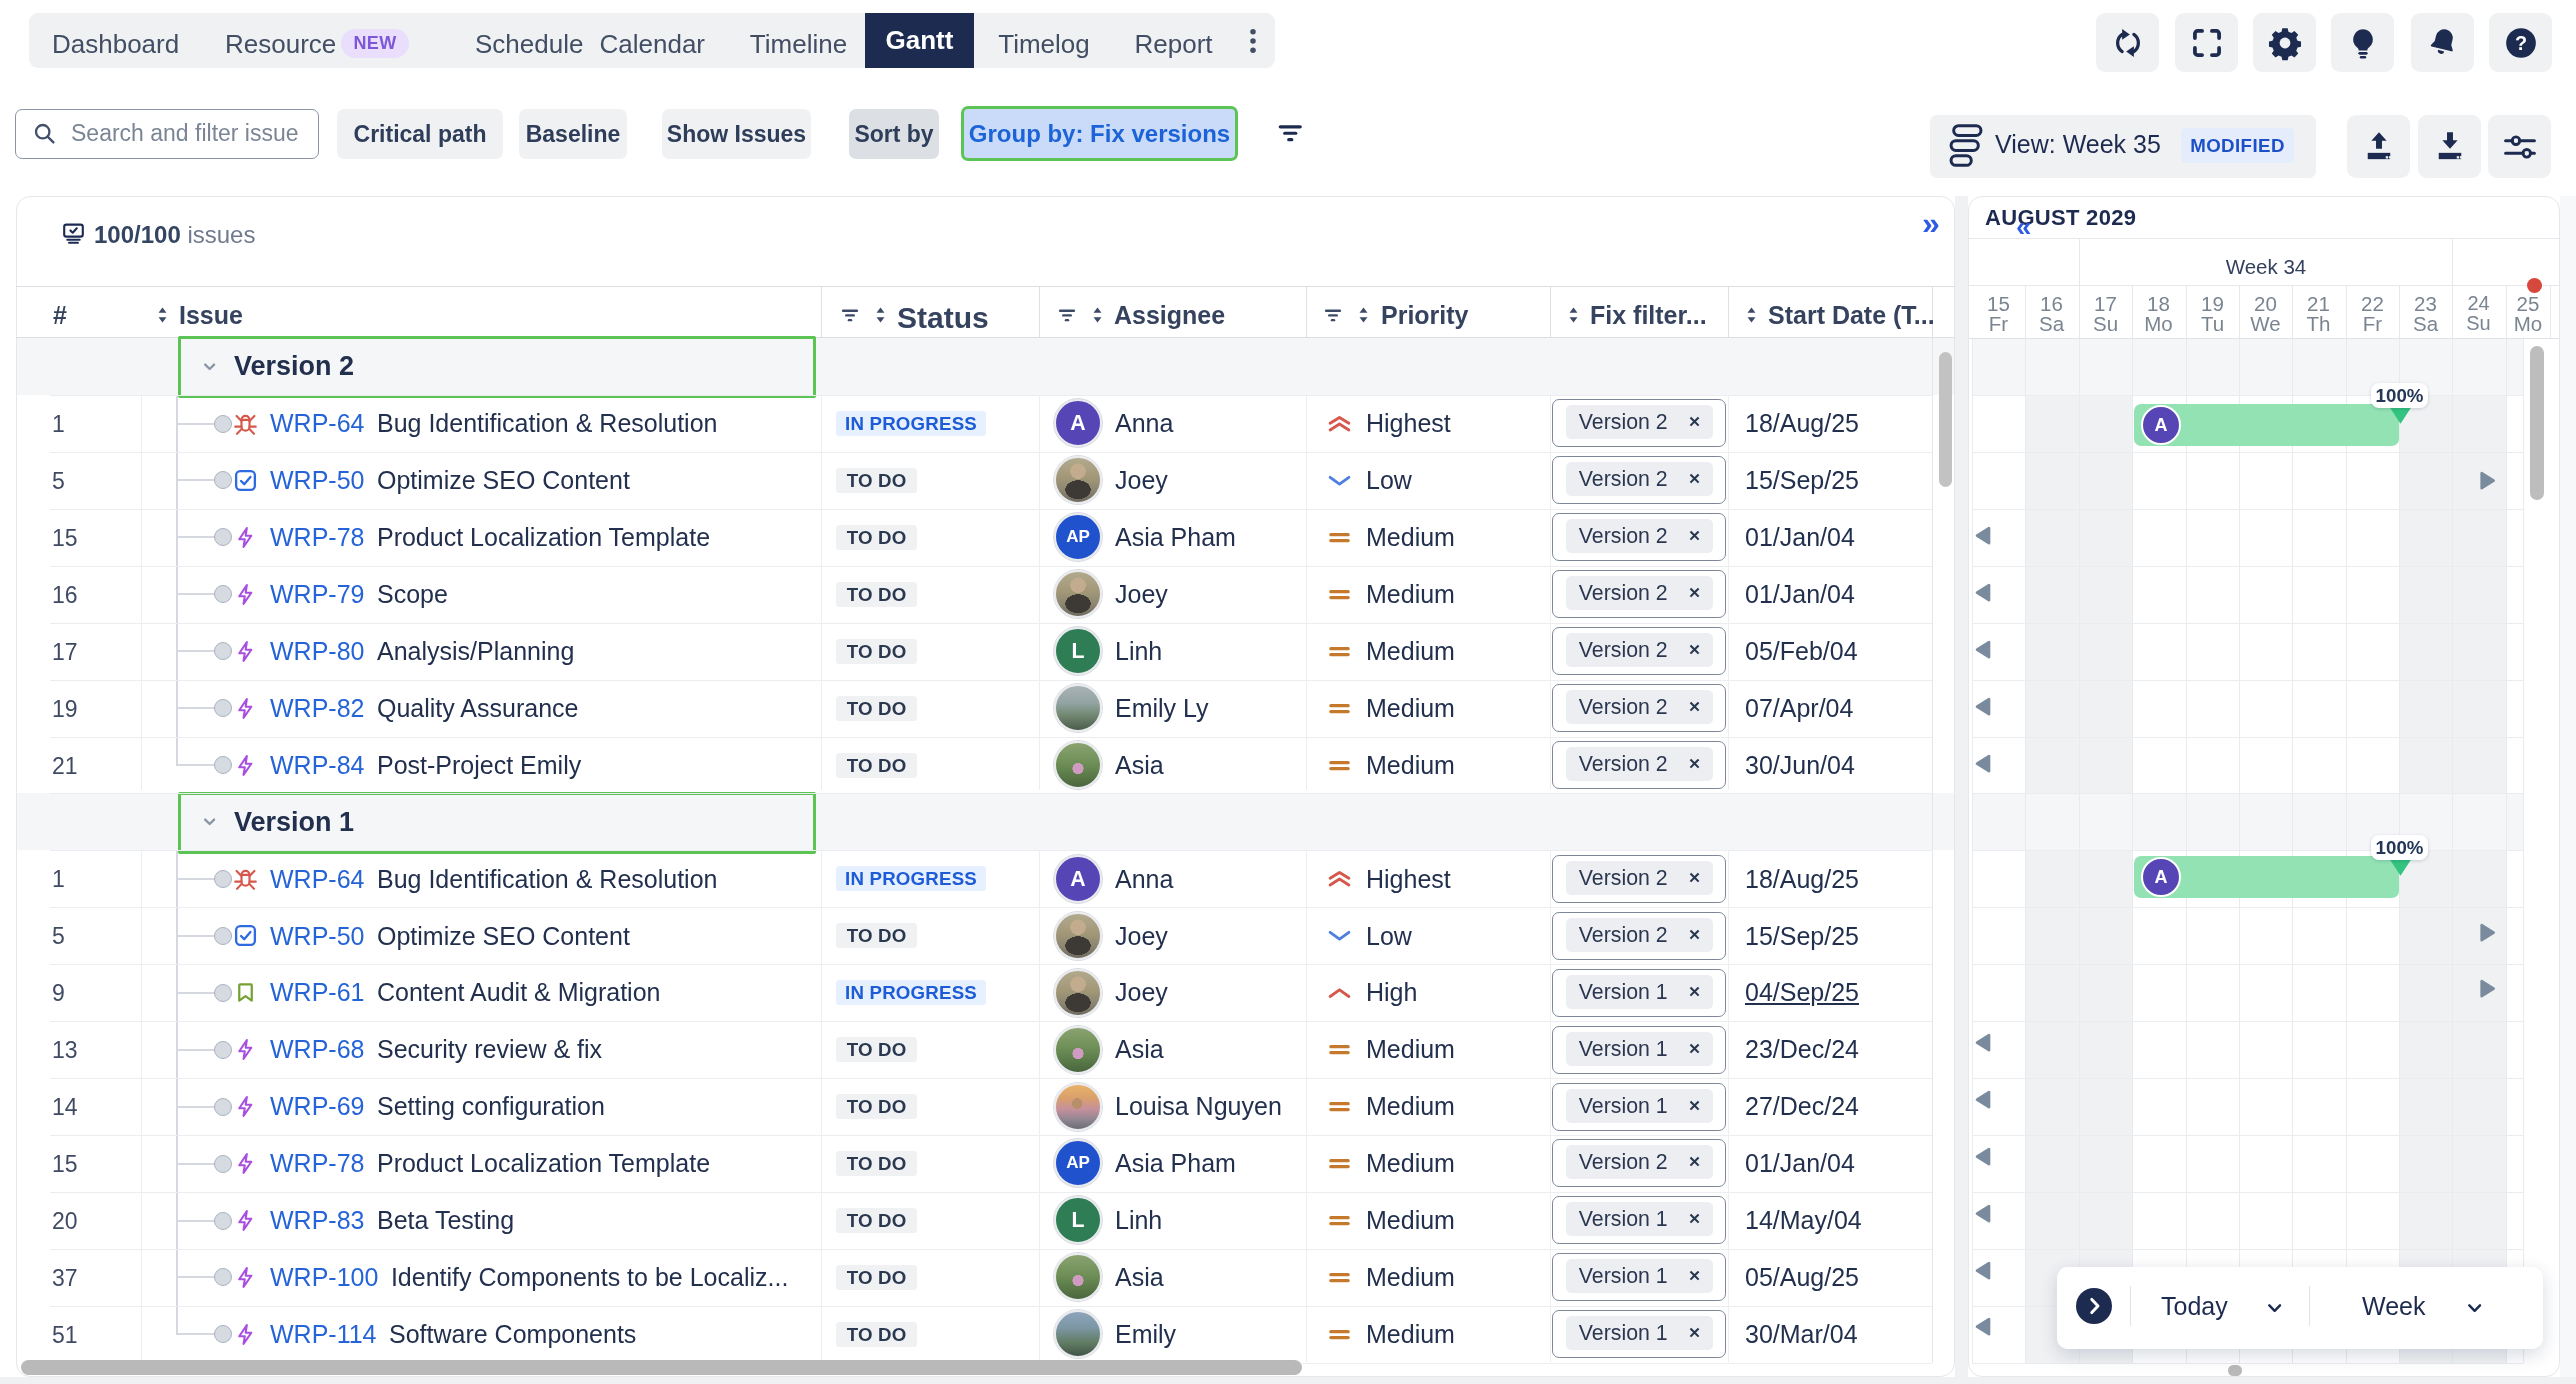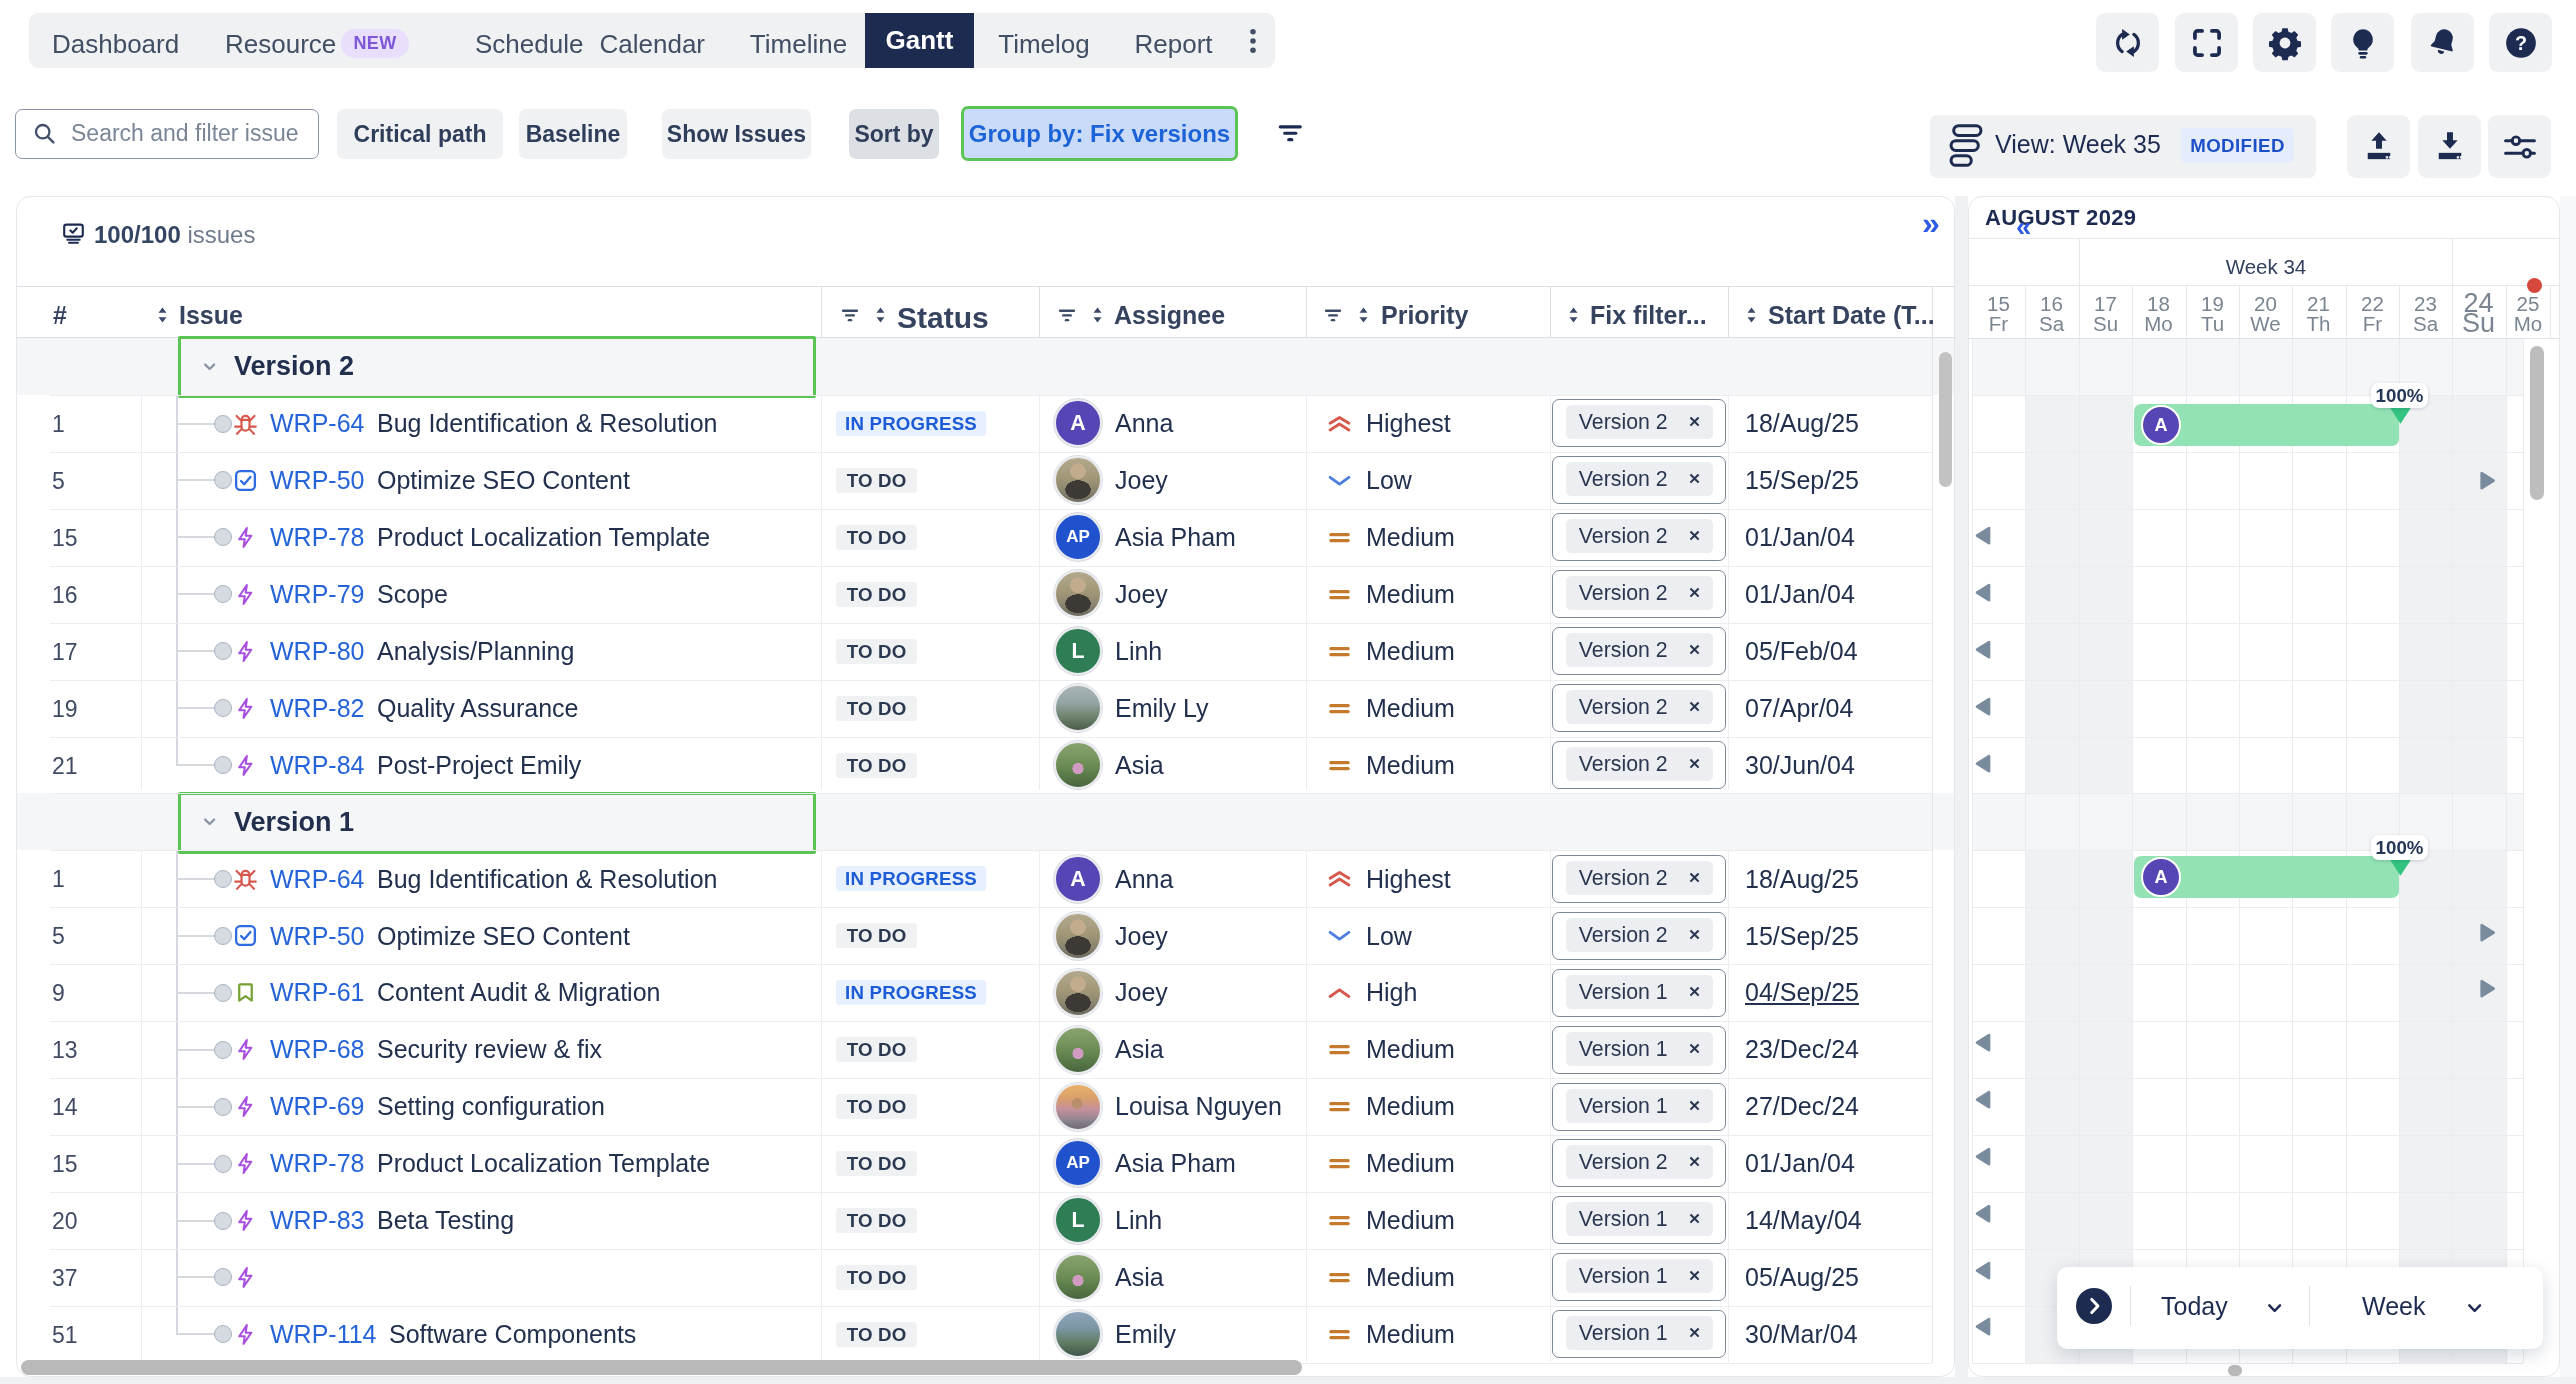--- a/index.html
+++ b/index.html
@@ -537,20 +537,21 @@
       </div>
     </div>
     <div style="position:absolute;left:1745px;top:1206px;font-size:25px;color:#22304e;">14/May/04</div>
     <div style="position:absolute;left:176px;top:1249px;width:1.8px;height:57px;background:#d5d9df;"></div>
     <div style="position:absolute;left:176px;top:1276px;width:39px;height:1.8px;background:#d5d9df;"></div>
     <div style="position:absolute;left:52px;top:1265px;font-size:23px;color:#404b63;">37</div>
     <div style="position:absolute;left:214px;top:1268px;width:18px;height:18px;border-radius:50%;background:#d6dbe2;border:1.8px solid #a9b3c0;box-sizing:border-box;"></div>
     <div style="position:absolute;left:233px;top:1265px;width:25px;height:25px;"><svg width="25" height="25" viewBox="0 0 28 28" fill="none">
         <path d="M15.5 3.5L7 16h6.2l-1.4 8.5L20.5 12h-6.3z" stroke="#a94fe0" stroke-width="2.3" stroke-linejoin="round"></path>
       </svg></div>
+    <div style="position:absolute;left:270px;top:1263px;white-space:nowrap;font-size:25px;"><span style="color:#2563d8;">WRP-100</span><span style="color:#22304e;margin-left:12.5px;">Identify Components to be Localiz...</span></div>
     <div style="position:absolute;left:836px;top:1265px;height:25px;line-height:25px;padding:0 10.7px;border-radius:3.6px;background:#eff1f3;color:#2a3850;font-size:18.7px;font-weight:700;letter-spacing:0.2px;">TO DO</div>
     <div style="position:absolute;left:1054px;top:1253px;">
       <div class="av" style="width:48px;height:48px;background:radial-gradient(circle at 50% 58%, #d09bc0 0 16%, rgba(0,0,0,0) 17%), linear-gradient(180deg,#8aa370 0%,#6f8f58 45%,#597a48 75%,#4a653e 100%);"></div>
     </div>
     <div style="position:absolute;left:1115px;top:1263px;font-size:25px;color:#22304e;">Asia</div>
     <div style="position:absolute;left:1327px;top:1265px;width:25px;height:25px;"><svg width="25" height="25" viewBox="0 0 28 28">
         <rect x="2.5" y="9" width="23" height="3.6" rx="1.8" fill="#c5792c"></rect>
         <rect x="2.5" y="15.6" width="23" height="3.6" rx="1.8" fill="#c5792c"></rect>
       </svg></div>
     <div style="position:absolute;left:1366px;top:1263px;font-size:25px;color:#22304e;">Medium</div>
@@ -639,21 +640,21 @@
     <div style="position:absolute;left:2186px;top:294px;width:53px;text-align:center;font-size:20.5px;line-height:19.6px;color:#7a8591;">19<br>Tu</div>
     <div style="position:absolute;left:2239px;top:286px;width:0.9px;height:52px;background:#e6e8ec;"></div>
     <div style="position:absolute;left:2239px;top:294px;width:53px;text-align:center;font-size:20.5px;line-height:19.6px;color:#7a8591;">20<br>We</div>
     <div style="position:absolute;left:2292px;top:286px;width:0.9px;height:52px;background:#e6e8ec;"></div>
     <div style="position:absolute;left:2292px;top:294px;width:53px;text-align:center;font-size:20.5px;line-height:19.6px;color:#7a8591;">21<br>Th</div>
     <div style="position:absolute;left:2346px;top:286px;width:0.9px;height:52px;background:#e6e8ec;"></div>
     <div style="position:absolute;left:2346px;top:294px;width:53px;text-align:center;font-size:20.5px;line-height:19.6px;color:#7a8591;">22<br>Fr</div>
     <div style="position:absolute;left:2399px;top:286px;width:0.9px;height:52px;background:#e6e8ec;"></div>
     <div style="position:absolute;left:2399px;top:294px;width:53px;text-align:center;font-size:20.5px;line-height:19.6px;color:#7a8591;">23<br>Sa</div>
     <div style="position:absolute;left:2452px;top:286px;width:0.9px;height:52px;background:#e6e8ec;"></div>
-    <div style="position:absolute;left:2452px;top:294px;width:53px;text-align:center;font-size:27px;line-height:19.6px;color:#7a8591;">24<br>Su</div>
+    <div style="position:absolute;left:2452px;top:294px;width:53px;text-align:center;font-size:20px;line-height:19.6px;color:#7a8591;">24<br>Su</div>
     <div style="position:absolute;left:2506px;top:286px;width:0.9px;height:52px;background:#e6e8ec;"></div>
     <div style="position:absolute;left:2506px;top:294px;width:44px;text-align:center;font-size:20.5px;line-height:19.6px;color:#7a8591;">25<br>Mo</div>
     <div style="position:absolute;left:2550px;top:286px;width:0.9px;height:52px;background:#e6e8ec;"></div>
     <div style="position:absolute;left:2527px;top:278px;width:15px;height:15px;border-radius:50%;background:#d6473c;"></div>
     <div style="position:absolute;left:2025px;top:339px;width:107px;height:1024px;background:#f0f1f3;"></div>
     <div style="position:absolute;left:2399px;top:339px;width:107px;height:1024px;background:#f0f1f3;"></div>
     <div style="position:absolute;left:1972px;top:339px;width:551px;height:56px;background:#f5f6f8;"></div>
     <div style="position:absolute;left:1972px;top:793px;width:551px;height:57px;background:#f5f6f8;"></div>
     <div style="position:absolute;left:1972px;top:339px;width:0.9px;height:1024px;background:#e9ebee;"></div>
     <div style="position:absolute;left:2025px;top:339px;width:0.9px;height:1024px;background:#e9ebee;"></div>

